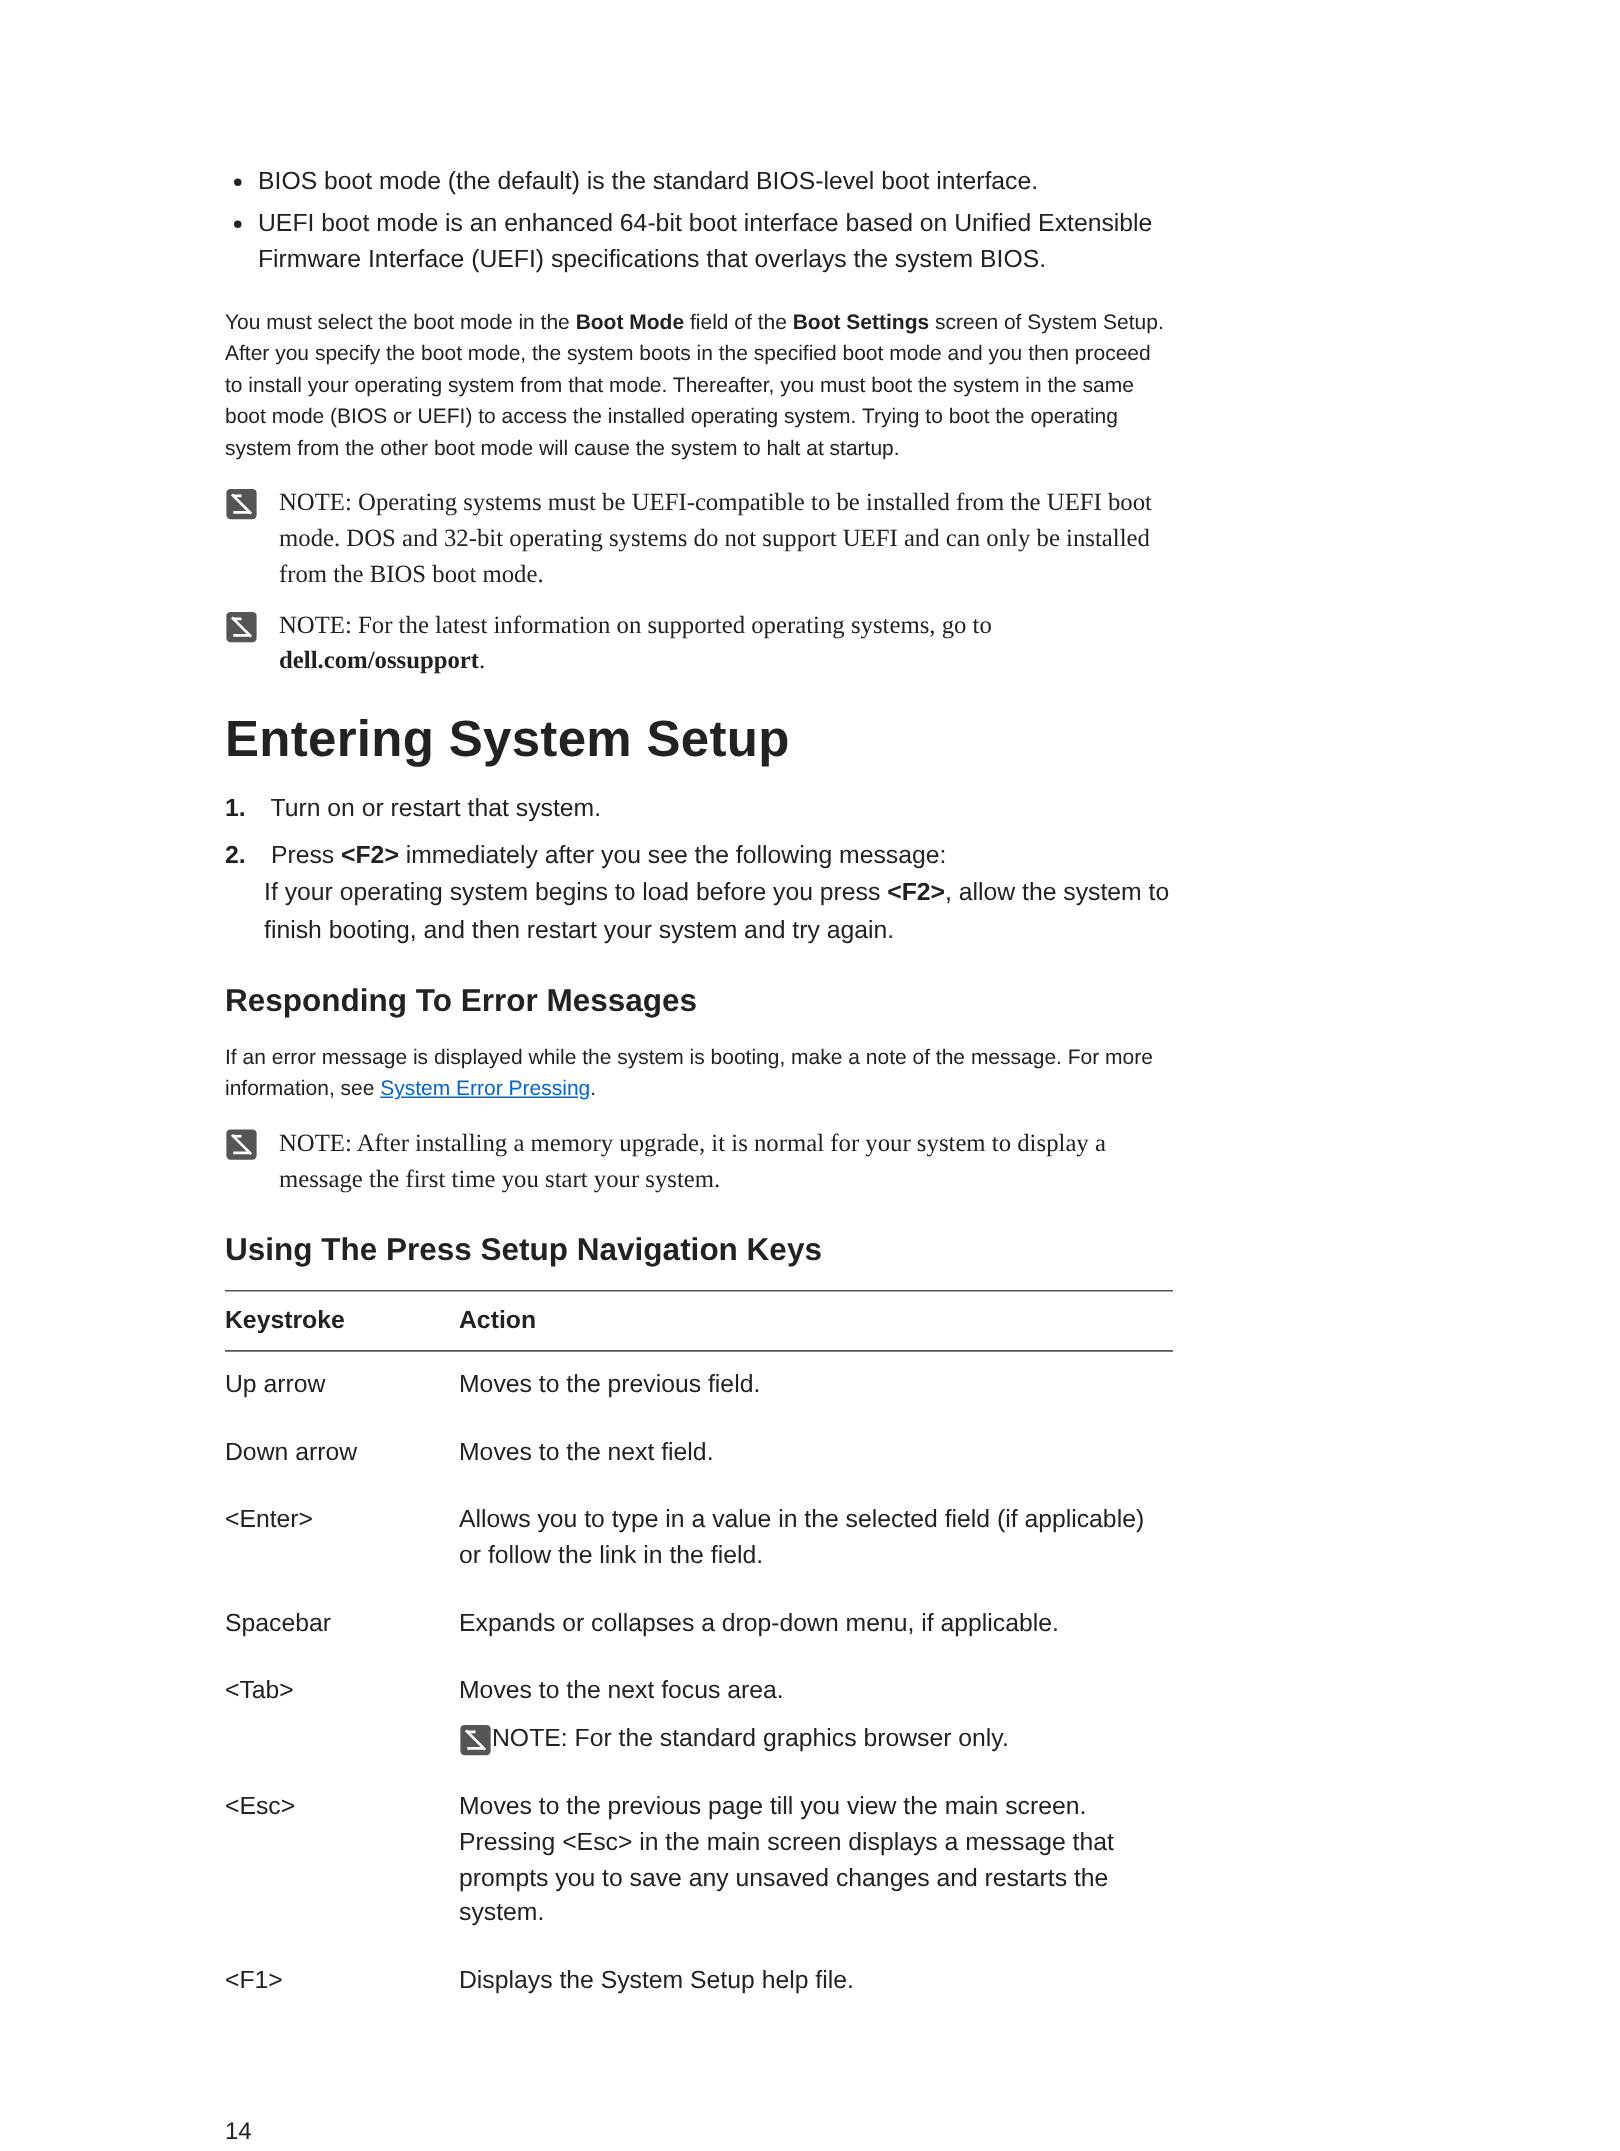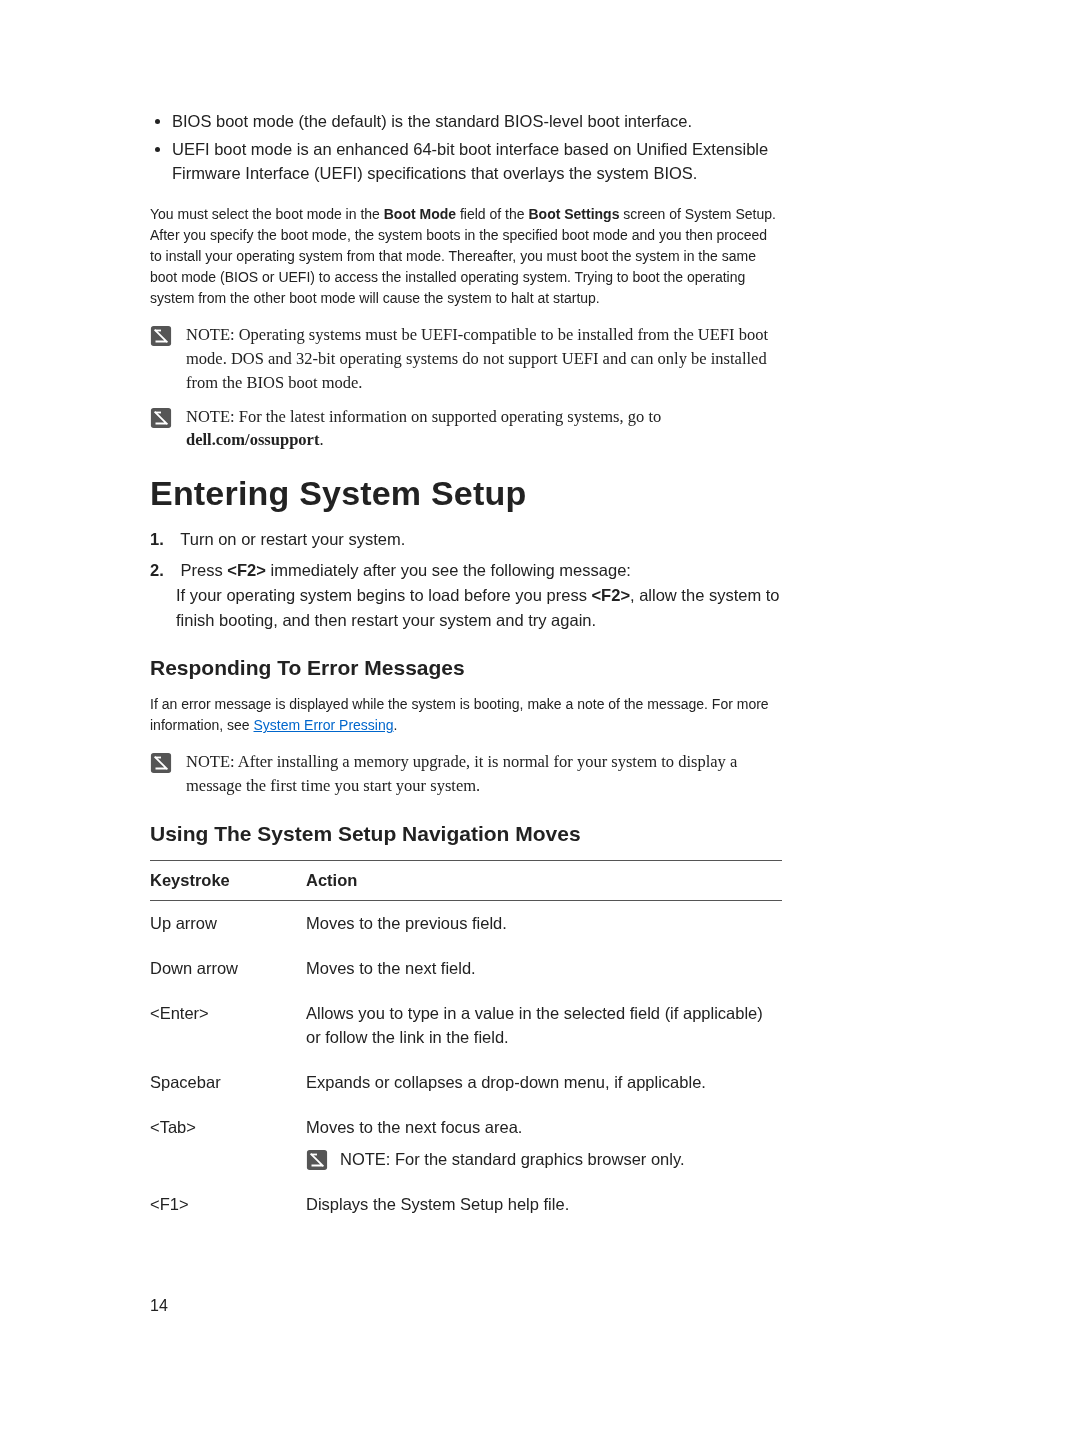--- a/index.html
+++ b/index.html
@@ -97,21 +97,21 @@
     padding: 11px 6px 10px 0;
     line-height: 1.45;
   }
   table.kv tbody td.keycol {
     width: 150px;
     white-space: nowrap;
   }
   .inline-note {
     display: flex;
     align-items: flex-start;
-    gap: 12px;
+    gap: 0;
     margin-top: 8px;
   }
   .inline-note .note-icon { margin-top: 1px; }
   .pgnum {
     font-size: 16px;
     margin-top: 70px;
   }
 </style>
 </head>
 <body>
@@ -150,21 +150,21 @@
     </span>
     <div class="note-text">
       <span style="font-weight: 400;">NOTE: </span><span>For the latest information on supported operating systems, go to </span><span class="bold">dell.com/ossupport</span><span>.</span>
     </div>
   </div>
 
   <h1 class="section">Entering System Setup</h1>
 
   <ol class="steps" style="list-style: none;">
     <li><span style="font-weight: 700; margin-left: -26px; display: inline-block; width: 26px;">1.  </span>
-      <span>Turn on or restart your system.</span>
+      <span>Turn on or restart that system.</span>
     </li>
     <li><span style="font-weight: 700; margin-left: -26px; display: inline-block; width: 26px;">2.  </span>
       <span>Press </span><span class="bold">&lt;F2&gt;</span><span> immediately after you see the following message:</span>
       <div class="step-sub" style="margin-left:0;">
         <span>If your operating system begins to load before you press </span><span class="bold">&lt;F2&gt;</span><span>, allow the system to finish booting, and then restart your system and try again.</span>
       </div>
     </li>
   </ol>
 
   <h2 class="subhead">Responding To Error Messages</h2>
@@ -179,21 +179,21 @@
           <rect x="1" y="1" width="22" height="22" rx="3" fill="#555"></rect>
           <path d="M5 5 L19 19 M6 18 L18 18" stroke="#fff" stroke-width="2" fill="none"></path>
           <path d="M6 6 L12 6" stroke="#fff" stroke-width="2"></path>
         </svg>
     </span>
     <div class="note-text">
       <span style="font-weight: 400;">NOTE: </span><span>After installing a memory upgrade, it is normal for your system to display a message the first time you start your system.</span>
     </div>
   </div>
 
-  <h2 class="subhead">Using The System Setup Navigation Moves</h2>
+  <h2 class="subhead">Using The Press Setup Navigation Keys</h2>
 
   <table class="kv">
     <thead>
       <tr>
         <th>Keystroke</th>
         <th>Action</th>
       </tr>
     </thead>
     <tbody>
       <tr>
@@ -224,20 +224,24 @@
                   <path d="M6 6 L12 6" stroke="#fff" stroke-width="2"></path>
                 </svg>
             </span>
             <div>
               <span style="font-weight: 400;">NOTE: </span><span>For the standard graphics browser only.</span>
             </div>
           </div>
         </td>
       </tr>
       <tr>
+        <td class="keycol">&lt;Esc&gt;</td>
+        <td>Moves to the previous page till you view the main screen. Pressing &lt;Esc&gt; in the main screen displays a message that prompts you to save any unsaved changes and restarts the system.</td>
+      </tr>
+      <tr>
         <td class="keycol">&lt;F1&gt;</td>
         <td>Displays the System Setup help file.</td>
       </tr>
     </tbody>
   </table>
 
   <div class="pgnum">14</div>
 
 </div>
 

